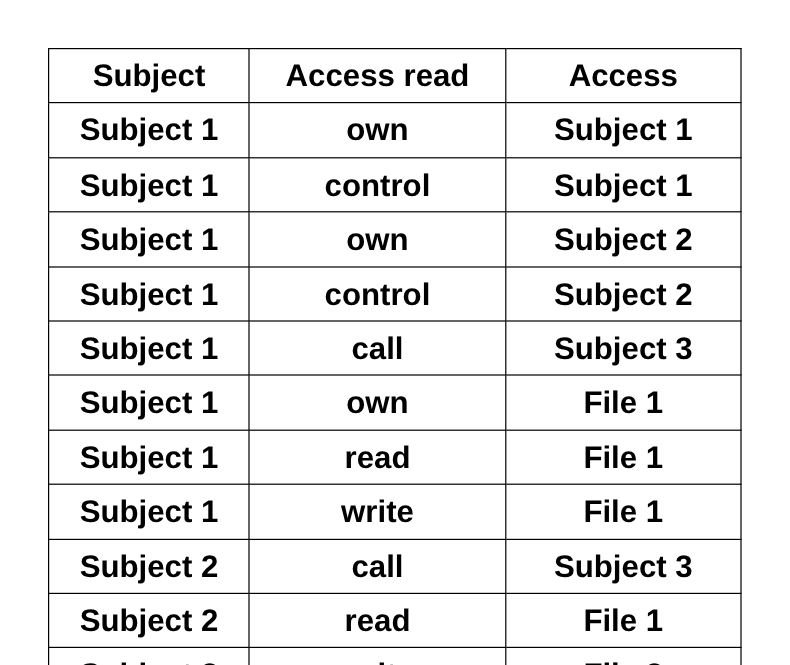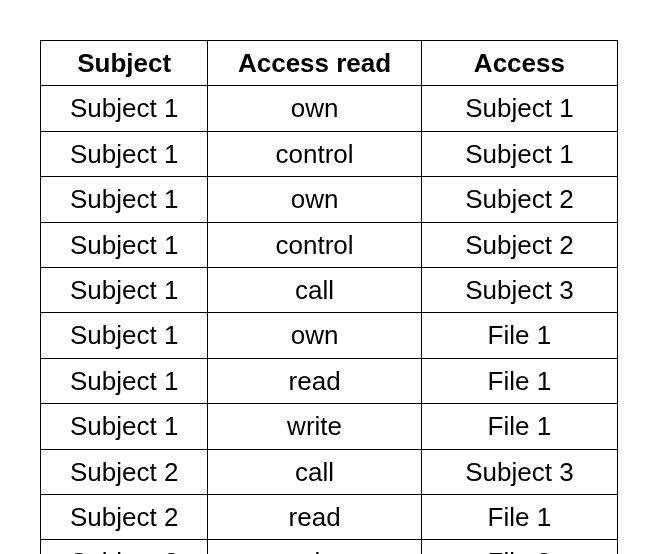--- a/index.html
+++ b/index.html
@@ -17,21 +17,21 @@
       border: 1px solid #000000;
       padding: 4px 10px;
       text-align: center;
       font-size: 26px;
       line-height: 1.4;
     }
     th {
       font-weight: bold;
     }
     td {
-      font-weight: normal;
+      font-weight: bold;
       margin-top: 16px;
     }
     col.col-subject { width: 29%; }
     col.col-mode { width: 37%; }
     col.col-object { width: 34%; }
   </style>
 </head>
 <body>
 
 <table>

